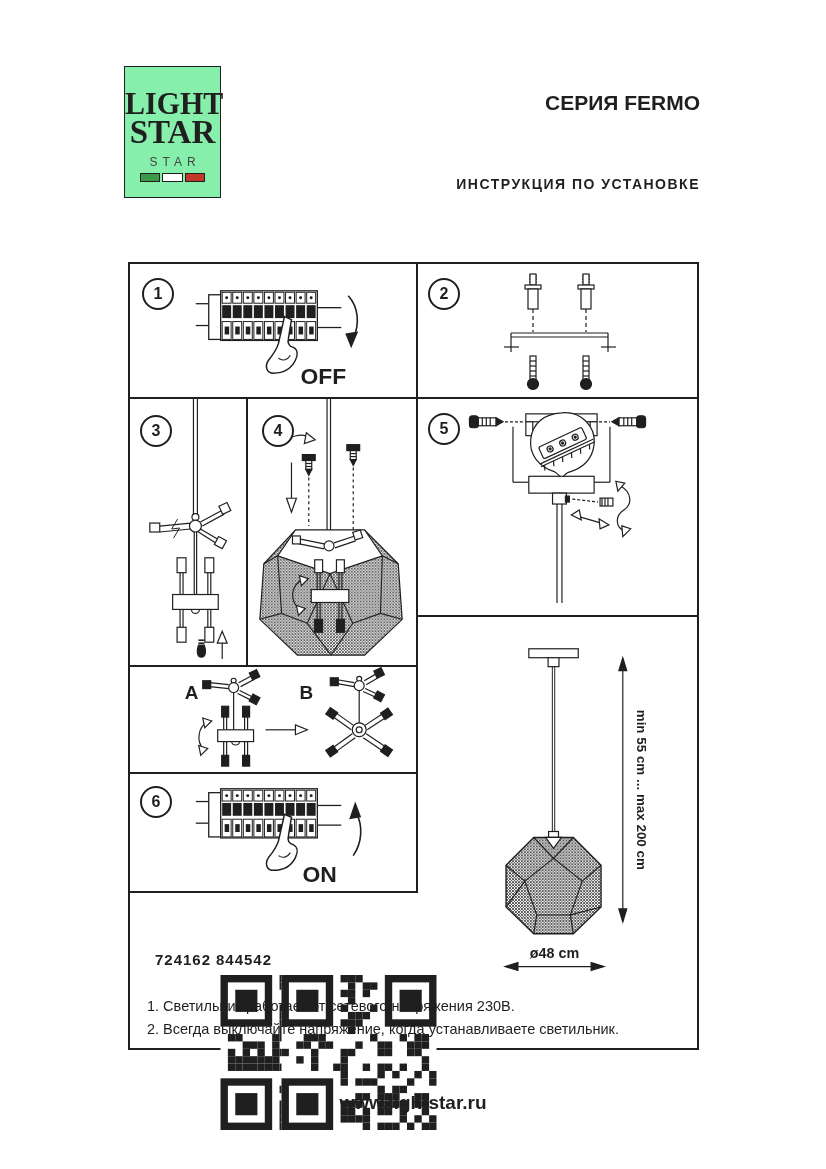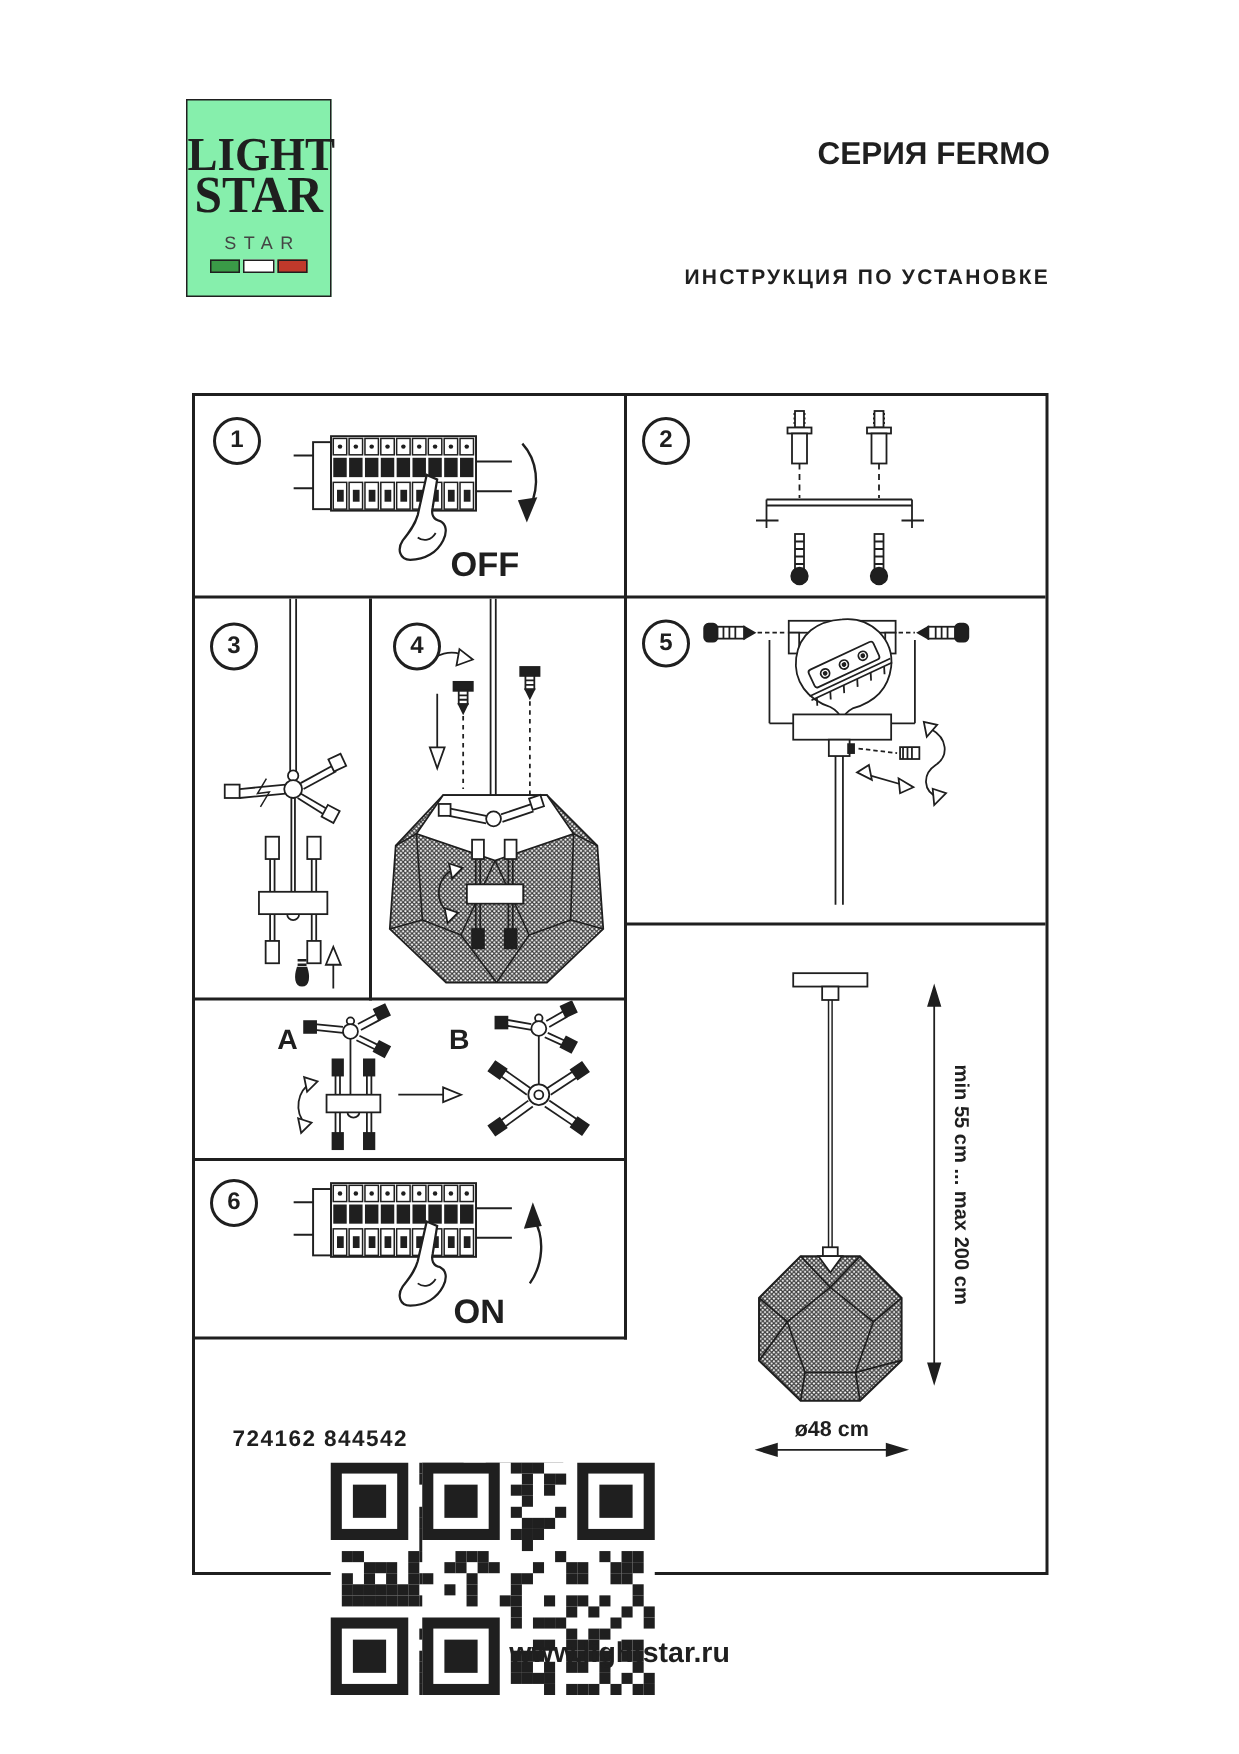--- a/index.html
+++ b/index.html
@@ -819,16 +819,20 @@
           <g>
             <line x1="89" y1="352" x2="187" y2="352"></line>
             <polygon points="101,348 101,356 88,352" fill="#1f1f1f"></polygon>
             <polygon points="175,348 175,356 188,352" fill="#1f1f1f"></polygon>
             <text x="138" y="343" text-anchor="middle" font-size="14.5" font-weight="bold" fill="#1f1f1f" stroke="none">ø48 cm</text>
           </g>
         </g>
       </svg>
     </div>
 
+    <div class="notes">
+      <div>1. Светильник работает от сетевого напряжения 230В.</div>
+      <div>2. Всегда выключайте напряжение, когда устанавливаете светильник.</div>
+    </div>
   </div>
 
   <div class="footer">www.lightstar.ru</div>
 </div>
 
 </body></html>

